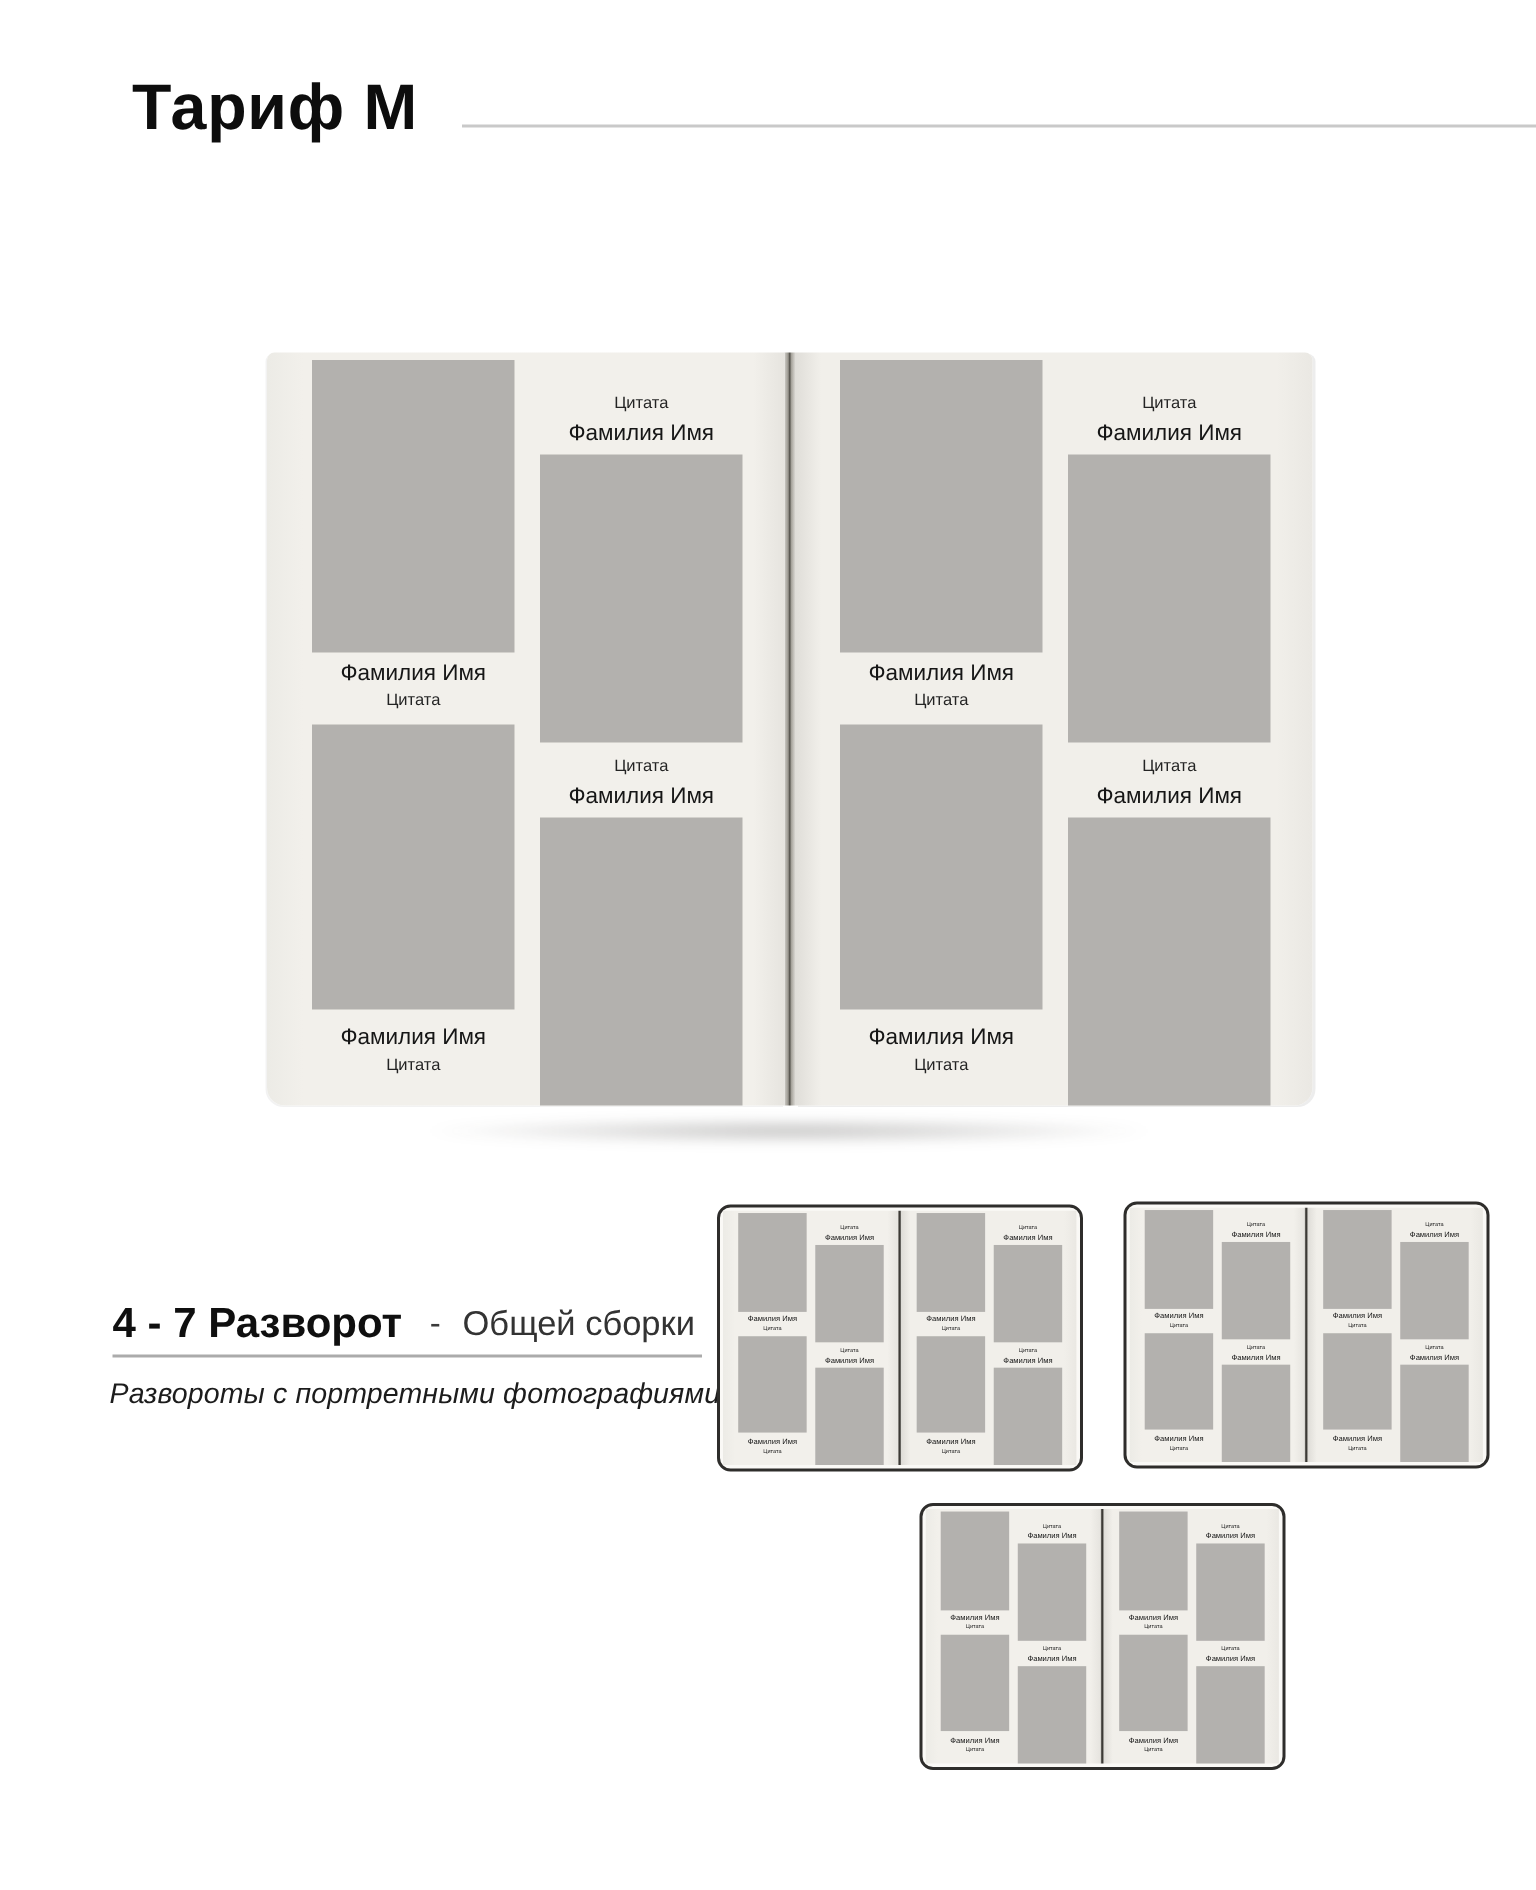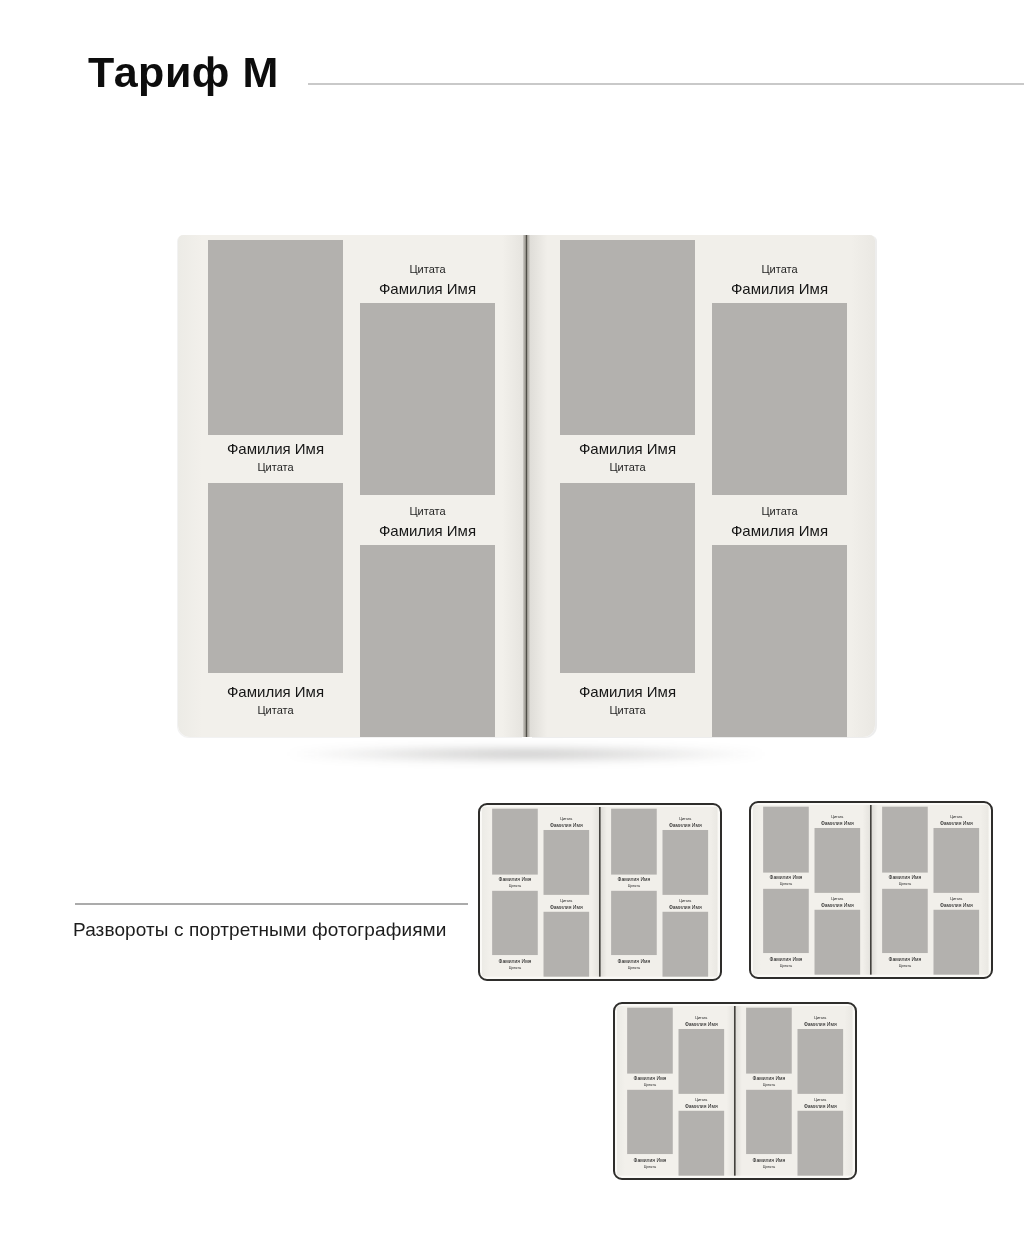--- a/index.html
+++ b/index.html
@@ -80,21 +80,21 @@
   .info-heading { position:absolute; left:75px; top:866px; white-space:nowrap; }
   .info-heading .h-bold  { font-size:28px; font-weight:700; color:#0f0f0f; }
   .info-heading .h-dash  { font-size:22px; color:#3a3a3a; margin:0 10px 0 14px; vertical-align:2px; }
   .info-heading .h-light { font-size:23px; font-weight:400; color:#333333; vertical-align:1px; }
   .info-rule {
     position:absolute; left:75px; top:903px; width:393px; height:2px;
     background:#ababab;
   }
   .info-desc {
     position:absolute; left:73px; top:917px; margin:0;
-    font-size:19px; color:#1c1c1c; line-height:1.4; letter-spacing:0.1px;
+    font-size:19px; color:#1c1c1c; line-height:1.4; letter-spacing:0.1px;font-style:italic;
   }
 </style>
 </head>
 <body>
 
 <div class="canvas">
   <h1 class="page-title">Тариф М</h1>
   <div class="title-rule"></div>
 
   <div class="large-book">
@@ -141,20 +141,25 @@
       <div class="cap cap-above cap-4">
         <div class="cap-quote">Цитата</div>
         <div class="cap-name">Фамилия Имя</div>
       </div>
       <div class="photo photo-4"></div>
     </div>
   </div>
 </div>
   <div class="book-shadow"></div>
 
+  <div class="info-heading">
+    <span class="h-bold">4 - 7 Разворот</span>
+    <span class="h-dash">-</span>
+    <span class="h-light">Общей сборки</span>
+  </div>
   <div class="info-rule"></div>
   <p class="info-desc">
     <span>Развороты с портретными фотографиями</span><br>
   </p>
 
   <div class="small-book small-book-1">
     <div class="scale-box">
   <div class="spread">
     <div class="page page-left">
       <div class="photo photo-1"></div>

